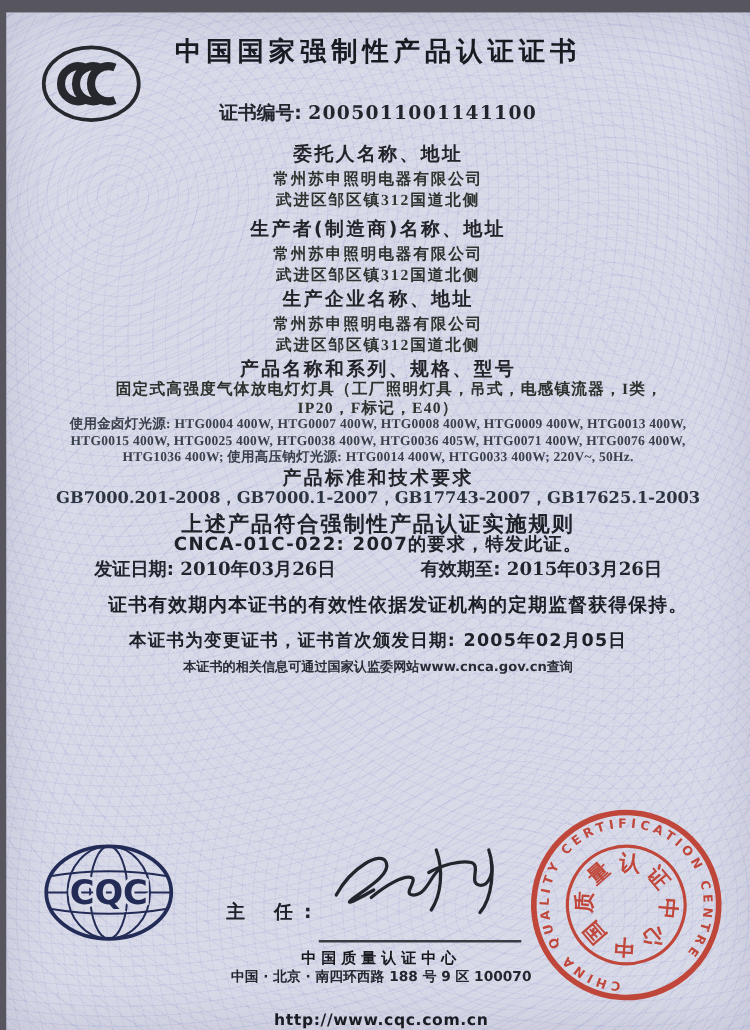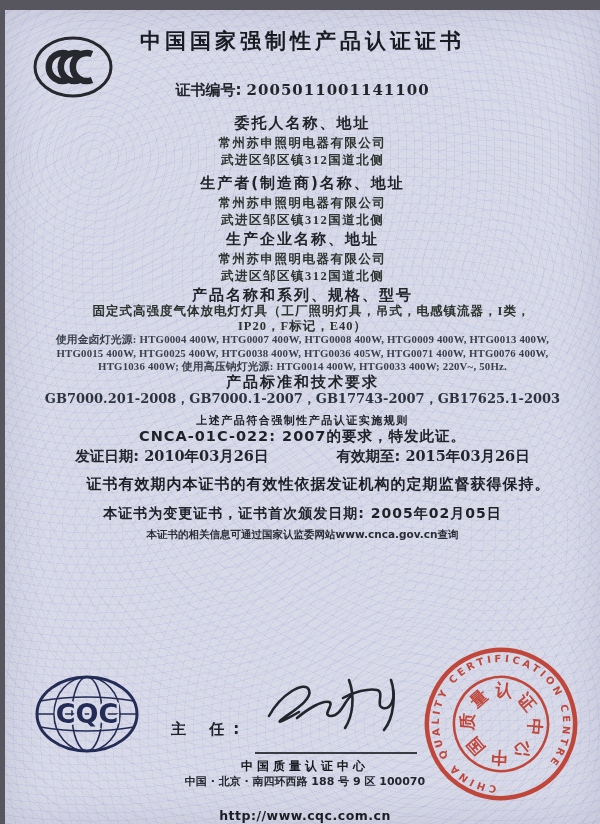--- a/index.html
+++ b/index.html
@@ -29,31 +29,31 @@
   .val.name{margin-top:2px;}
   .val.addr{margin-top:0;}
   .desc{font-size:12.5px;line-height:16px;font-weight:bold;letter-spacing:1px;
     color:#2c322e;font-family:"Liberation Serif","DejaVu Serif",serif;}
   .desc1{margin-top:-2px;margin-left:18px;}
   .desc2{margin-top:-1px;}
   .models{margin-top:-1px;font-size:10.8px;line-height:13.5px;font-weight:bold;
     color:#39404b;font-family:"Liberation Serif","DejaVu Serif",serif;letter-spacing:.2px;}
   .gb{margin-top:-2px;font-size:13px;line-height:17px;font-weight:bold;color:#2c3440;
     font-family:"DejaVu Serif","Liberation Serif",serif;}
-  .compliance1{margin-top:4px;font-size:11px;line-height:19px;font-weight:bold;letter-spacing:1.5px;}
+  .compliance1{margin-top:4px;font-size:17px;line-height:19px;font-weight:bold;letter-spacing:1.5px;}
   .compliance2{margin-top:-3px;font-size:14.5px;line-height:19px;font-weight:bold;letter-spacing:1px;}
   .dates{font-size:14.5px;line-height:19px;font-weight:bold;color:#22252e;}
   .dates .gap{display:inline-block;width:58px;}
   .dates .d{font-family:"DejaVu Serif","Liberation Serif",serif;font-weight:bold;}
   .validity{margin-top:8px;font-size:15px;line-height:20px;font-weight:bold;letter-spacing:1px;color:#1d1f26;padding-left:32px;}
   .change{margin-top:10px;font-size:14px;line-height:19px;font-weight:bold;letter-spacing:1px;}
   .info{margin-top:4px;font-size:10.5px;line-height:14px;font-weight:bold;color:#2a2d36;}
   .ccc-logo{position:absolute;left:26px;top:24px;}
   .cqc-logo{position:absolute;left:26px;top:658px;}
-  .director{position:absolute;left:166px;top:710px;font-size:15px;font-weight:bold;
+  .director{position:absolute;left:176px;top:710px;font-size:15px;font-weight:bold;
     letter-spacing:9px;color:#20222a;}
   .signature{position:absolute;left:258px;top:662px;}
   .sig-line{position:absolute;left:250px;top:742px;width:162px;height:2px;background:#3a3c44;}
   .org-name{position:absolute;left:150px;top:748px;width:300px;font-size:12px;
     font-weight:bold;letter-spacing:4px;color:#17191f;}
   .org-addr{position:absolute;left:100px;top:764px;width:400px;font-size:11px;
     font-weight:bold;color:#23262e;text-align:center;}
   .org-url{position:absolute;left:100px;top:798px;width:400px;font-size:12.5px;
     font-weight:bold;letter-spacing:.5px;color:#1b1d24;}
   .seal{position:absolute;left:414px;top:632px;opacity:.92;}

